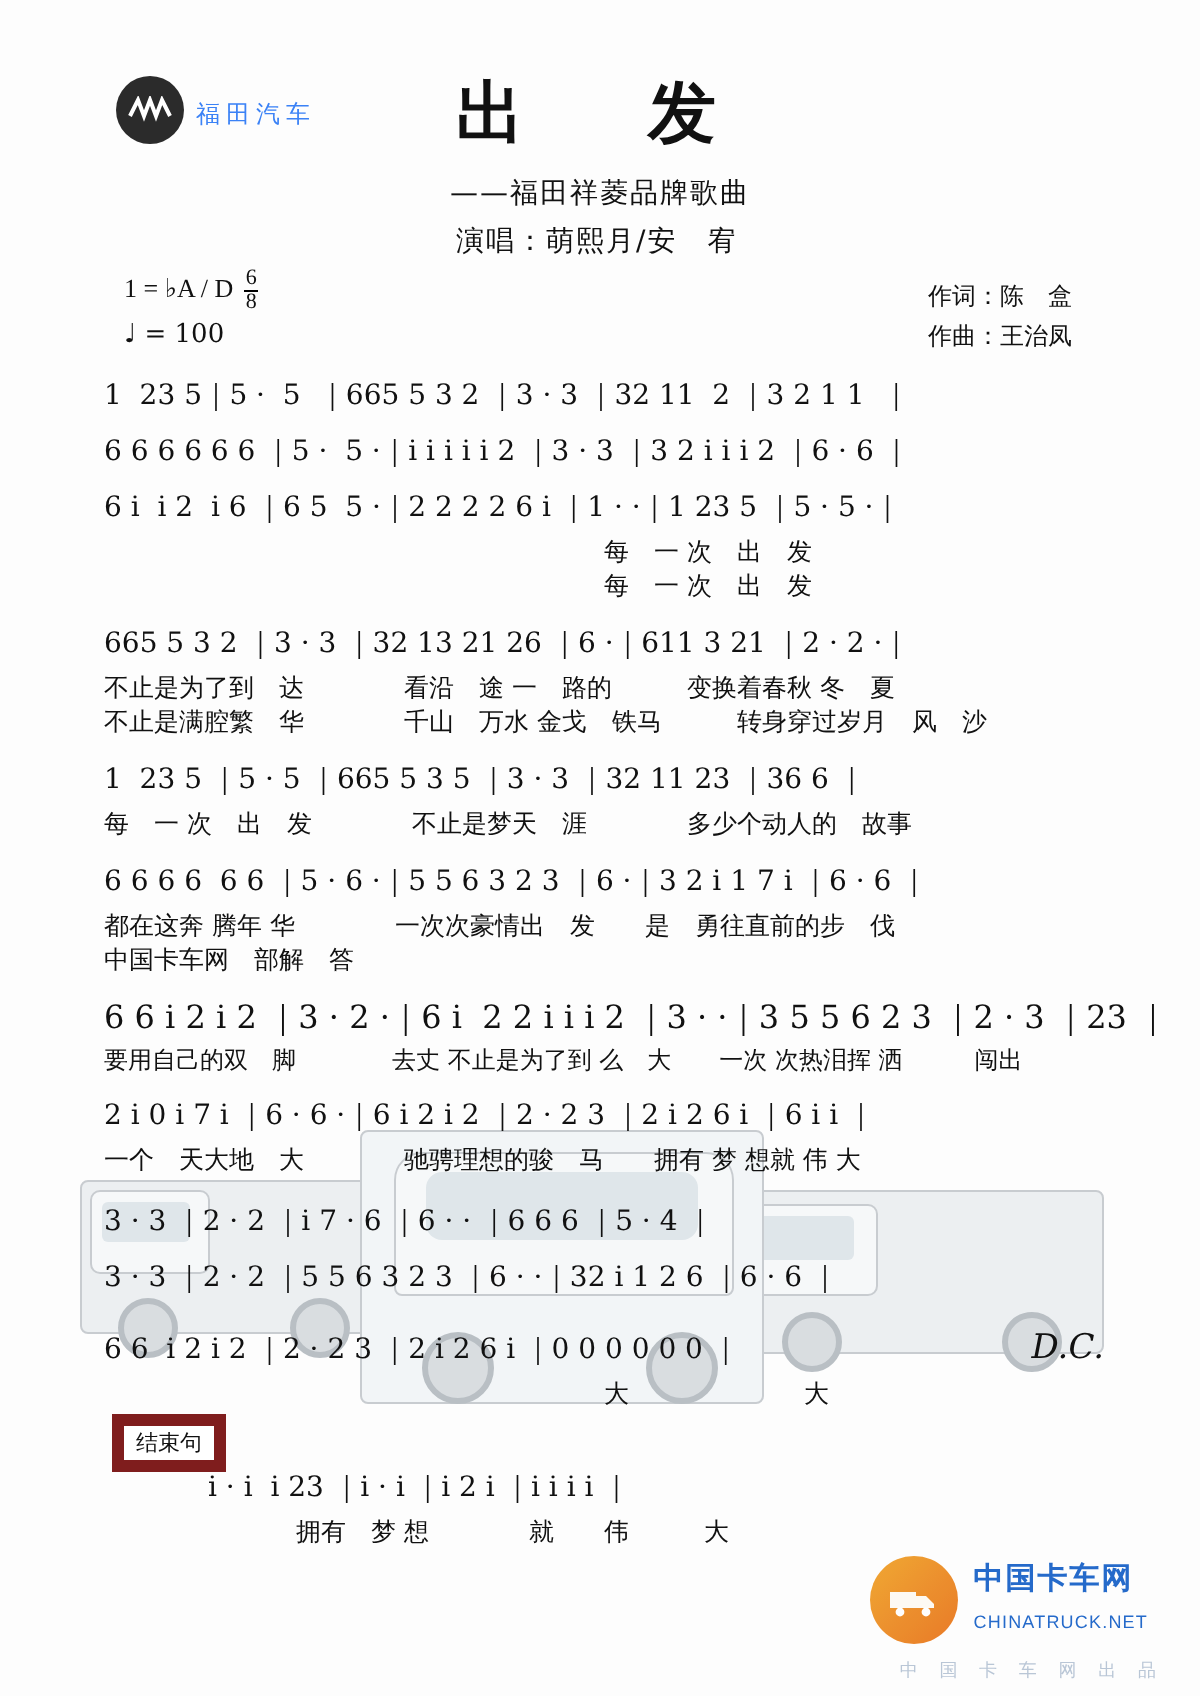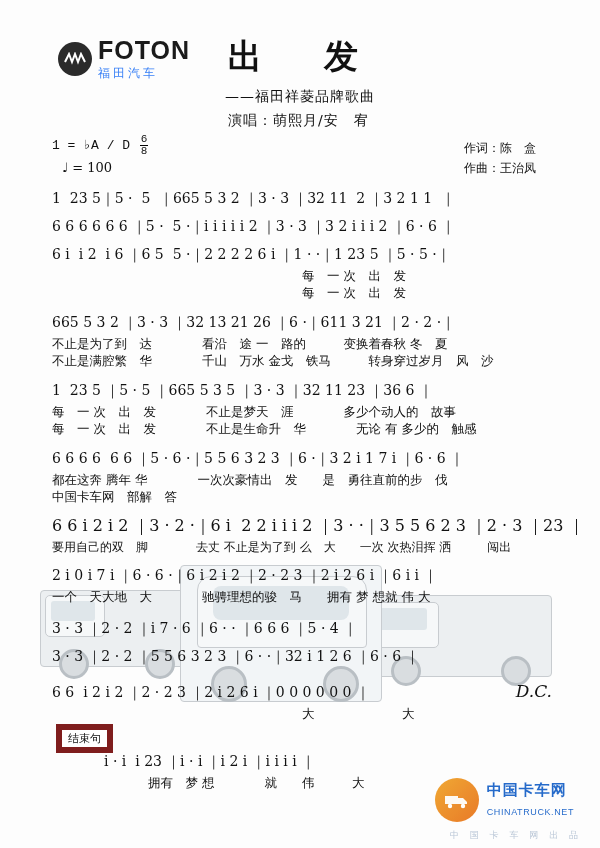--- a/index.html
+++ b/index.html
@@ -54,23 +54,23 @@
     font-family:"DejaVu Sans", sans-serif;
   }
   .credits{
     position:absolute;right:64px;top:138px;
     font-size:12px;line-height:1.7;text-align:left;
     font-family:"DejaVu Sans", sans-serif;
     margin-left:36px;
   }
 
   .keysig{
-    position:absolute;left:52px;top:134px;
+    position:absolute;left:62px;top:134px;
     font-size:13px;
-    font-family:Liberation Mono, monospace;
+    font-family:Liberation Serif, serif;
   }
   .keysig .frac{
     display:inline-block;vertical-align:middle;
     line-height:1;text-align:center;font-size:11px;
     margin-left:2px;
   }
   .keysig .frac span{display:block;}
   .keysig .frac .num{border-bottom:1px solid #000;padding:0 1px;}
   .tempo{
     position:absolute;left:62px;top:160px;
@@ -163,21 +163,20 @@
 
 <div class="sheet">
 
   <div class="logo">
     <span class="logo-mark">
       <svg width="22" height="14" viewBox="0 0 22 14" aria-hidden="true">
         <path d="M1 10 L5 2 L8 10 L11 2 L14 10 L17 2 L21 10" fill="none" stroke="#ffffff" stroke-width="2"></path>
       </svg>
     </span>
     <span class="logo-text">
-      <span class="logo-en">FOTON</span>
       <span class="logo-cn">福田汽车</span>
     </span>
   </div>
 
   <div class="song-title">出　发</div>
   <div class="subtitle">——福田祥菱品牌歌曲</div>
   <div class="performer">演唱：萌熙月/安　宥</div>
 
   <div class="credits">
     <div>作词：陈　盒</div>
@@ -232,21 +231,20 @@
 
     <div class="sys" style="margin-top:8px;">
       <div class="notes">665 5 3 2 ｜3 · 3 ｜32 13 21 26 ｜6 ·｜611 3 21 ｜2 · 2 ·｜</div>
       <div class="lyrics">不止是为了到　达　　　　看沿　途 一　路的　　　变换着春秋 冬　夏</div>
       <div class="lyrics">不止是满腔繁　华　　　　千山　万水 金戈　铁马　　　转身穿过岁月　风　沙</div>
     </div>
 
     <div class="sys" style="margin-top:8px;">
       <div class="notes">1  23 5 ｜5 · 5 ｜665 5 3 5 ｜3 · 3 ｜32 11 23 ｜36 6 ｜</div>
       <div class="lyrics">每　一 次　出　发　　　　不止是梦天　涯　　　　多少个动人的　故事</div>
-      <div class="lyrics">每　一 次　出　发　　　　不止是生命升　华　　　　无论 有 多少的　触感</div>
     </div>
 
     <div class="sys" style="margin-top:8px;">
       <div class="notes">6 6 6 6  6 6 ｜5 · 6 ·｜5 5 6 3 2 3 ｜6 ·｜3 2 i 1 7 i ｜6 · 6 ｜</div>
       <div class="lyrics">都在这奔 腾年 华　　　　一次次豪情出　发　　是　勇往直前的步　伐</div>
       <div class="lyrics">中国卡车网　部解　答</div>
     </div>
 
     <div class="sys" style="margin-top:8px;">
       <div class="notes" style="font-size:16px;">6 6 i 2 i 2 ｜3 · 2 ·｜6 i  2 2 i i i 2 ｜3 · ·｜3 5 5 6 2 3 ｜2 · 3 ｜23 ｜</div>

